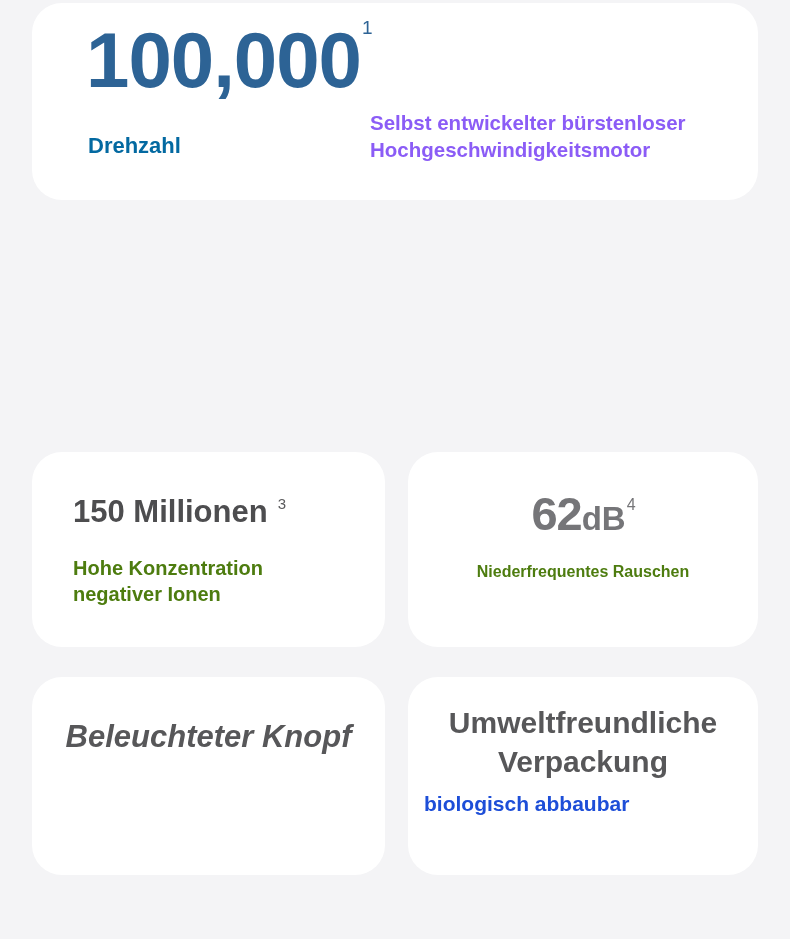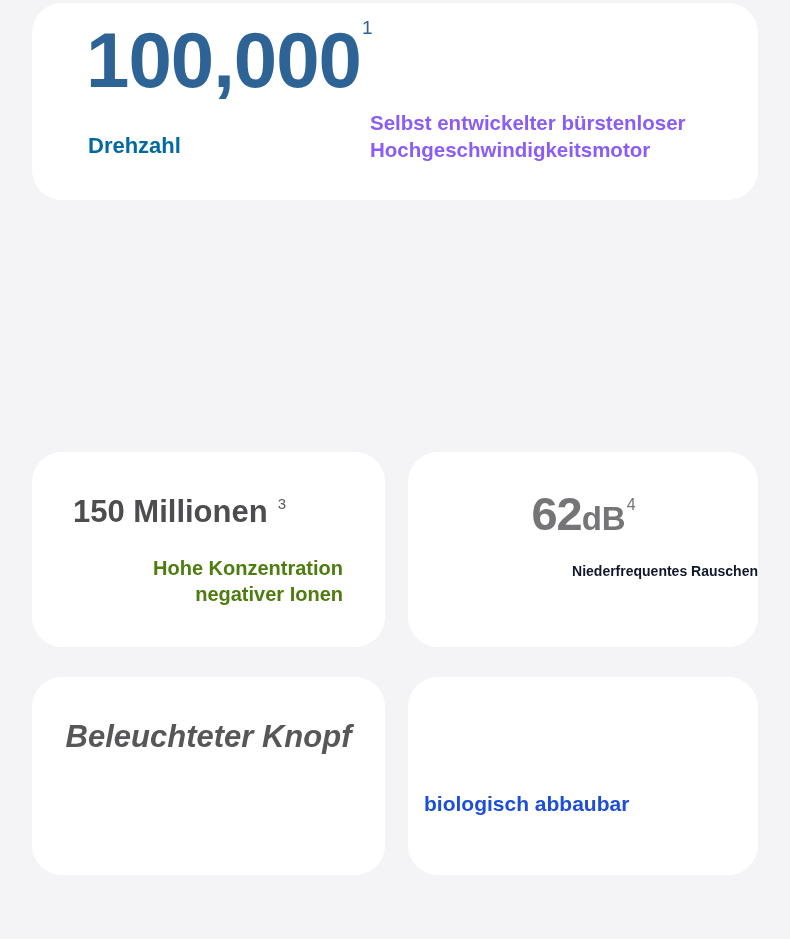--- a/index.html
+++ b/index.html
@@ -123,21 +123,20 @@
   }
   .speed-line-1 { top: 42px; }
   .speed-line-2 { top: 106px; }
 
   
   #card-ions {
     left: 32px;
     top: 452px;
     width: 353px;
     height: 195px;
-    text-align: right;
   }
   #card-noise {
     left: 408px;
     top: 452px;
     width: 350px;
     height: 195px;
   }
 
   .ions-number {
     position: absolute;
@@ -184,24 +183,24 @@
     font-weight: 400;
     position: relative;
     top: -20px;
     left: 1px;
   }
   .noise-desc {
     position: absolute;
     left: 0;
     right: 0;
     top: 111px;
-    text-align: right;
-    font-size: 14px;
-    font-weight: 700;
-    color: #0f172a;
+    text-align: center;
+    font-size: 16px;
+    font-weight: 700;
+    color: #4d7c0f;
   }
 
   
   #card-button {
     left: 32px;
     top: 677px;
     width: 353px;
     height: 198px;
   }
   #card-packaging {
@@ -279,16 +278,17 @@
   <div class="card" id="card-noise">
     <div class="noise-number"><span class="big">62</span><span class="unit">dB</span><span class="sup">4</span></div>
     <div class="noise-desc">Niederfrequentes Rauschen</div>
   </div>
 
   <div class="card" id="card-button">
     <div class="btn-title">Beleuchteter Knopf</div>
   </div>
 
   <div class="card" id="card-packaging">
+    <div class="pkg-title">Umweltfreundliche Verpackung</div>
     <div class="pkg-desc">biologisch abbaubar</div>
   </div>
 
 </div>
 
 </body></html>

